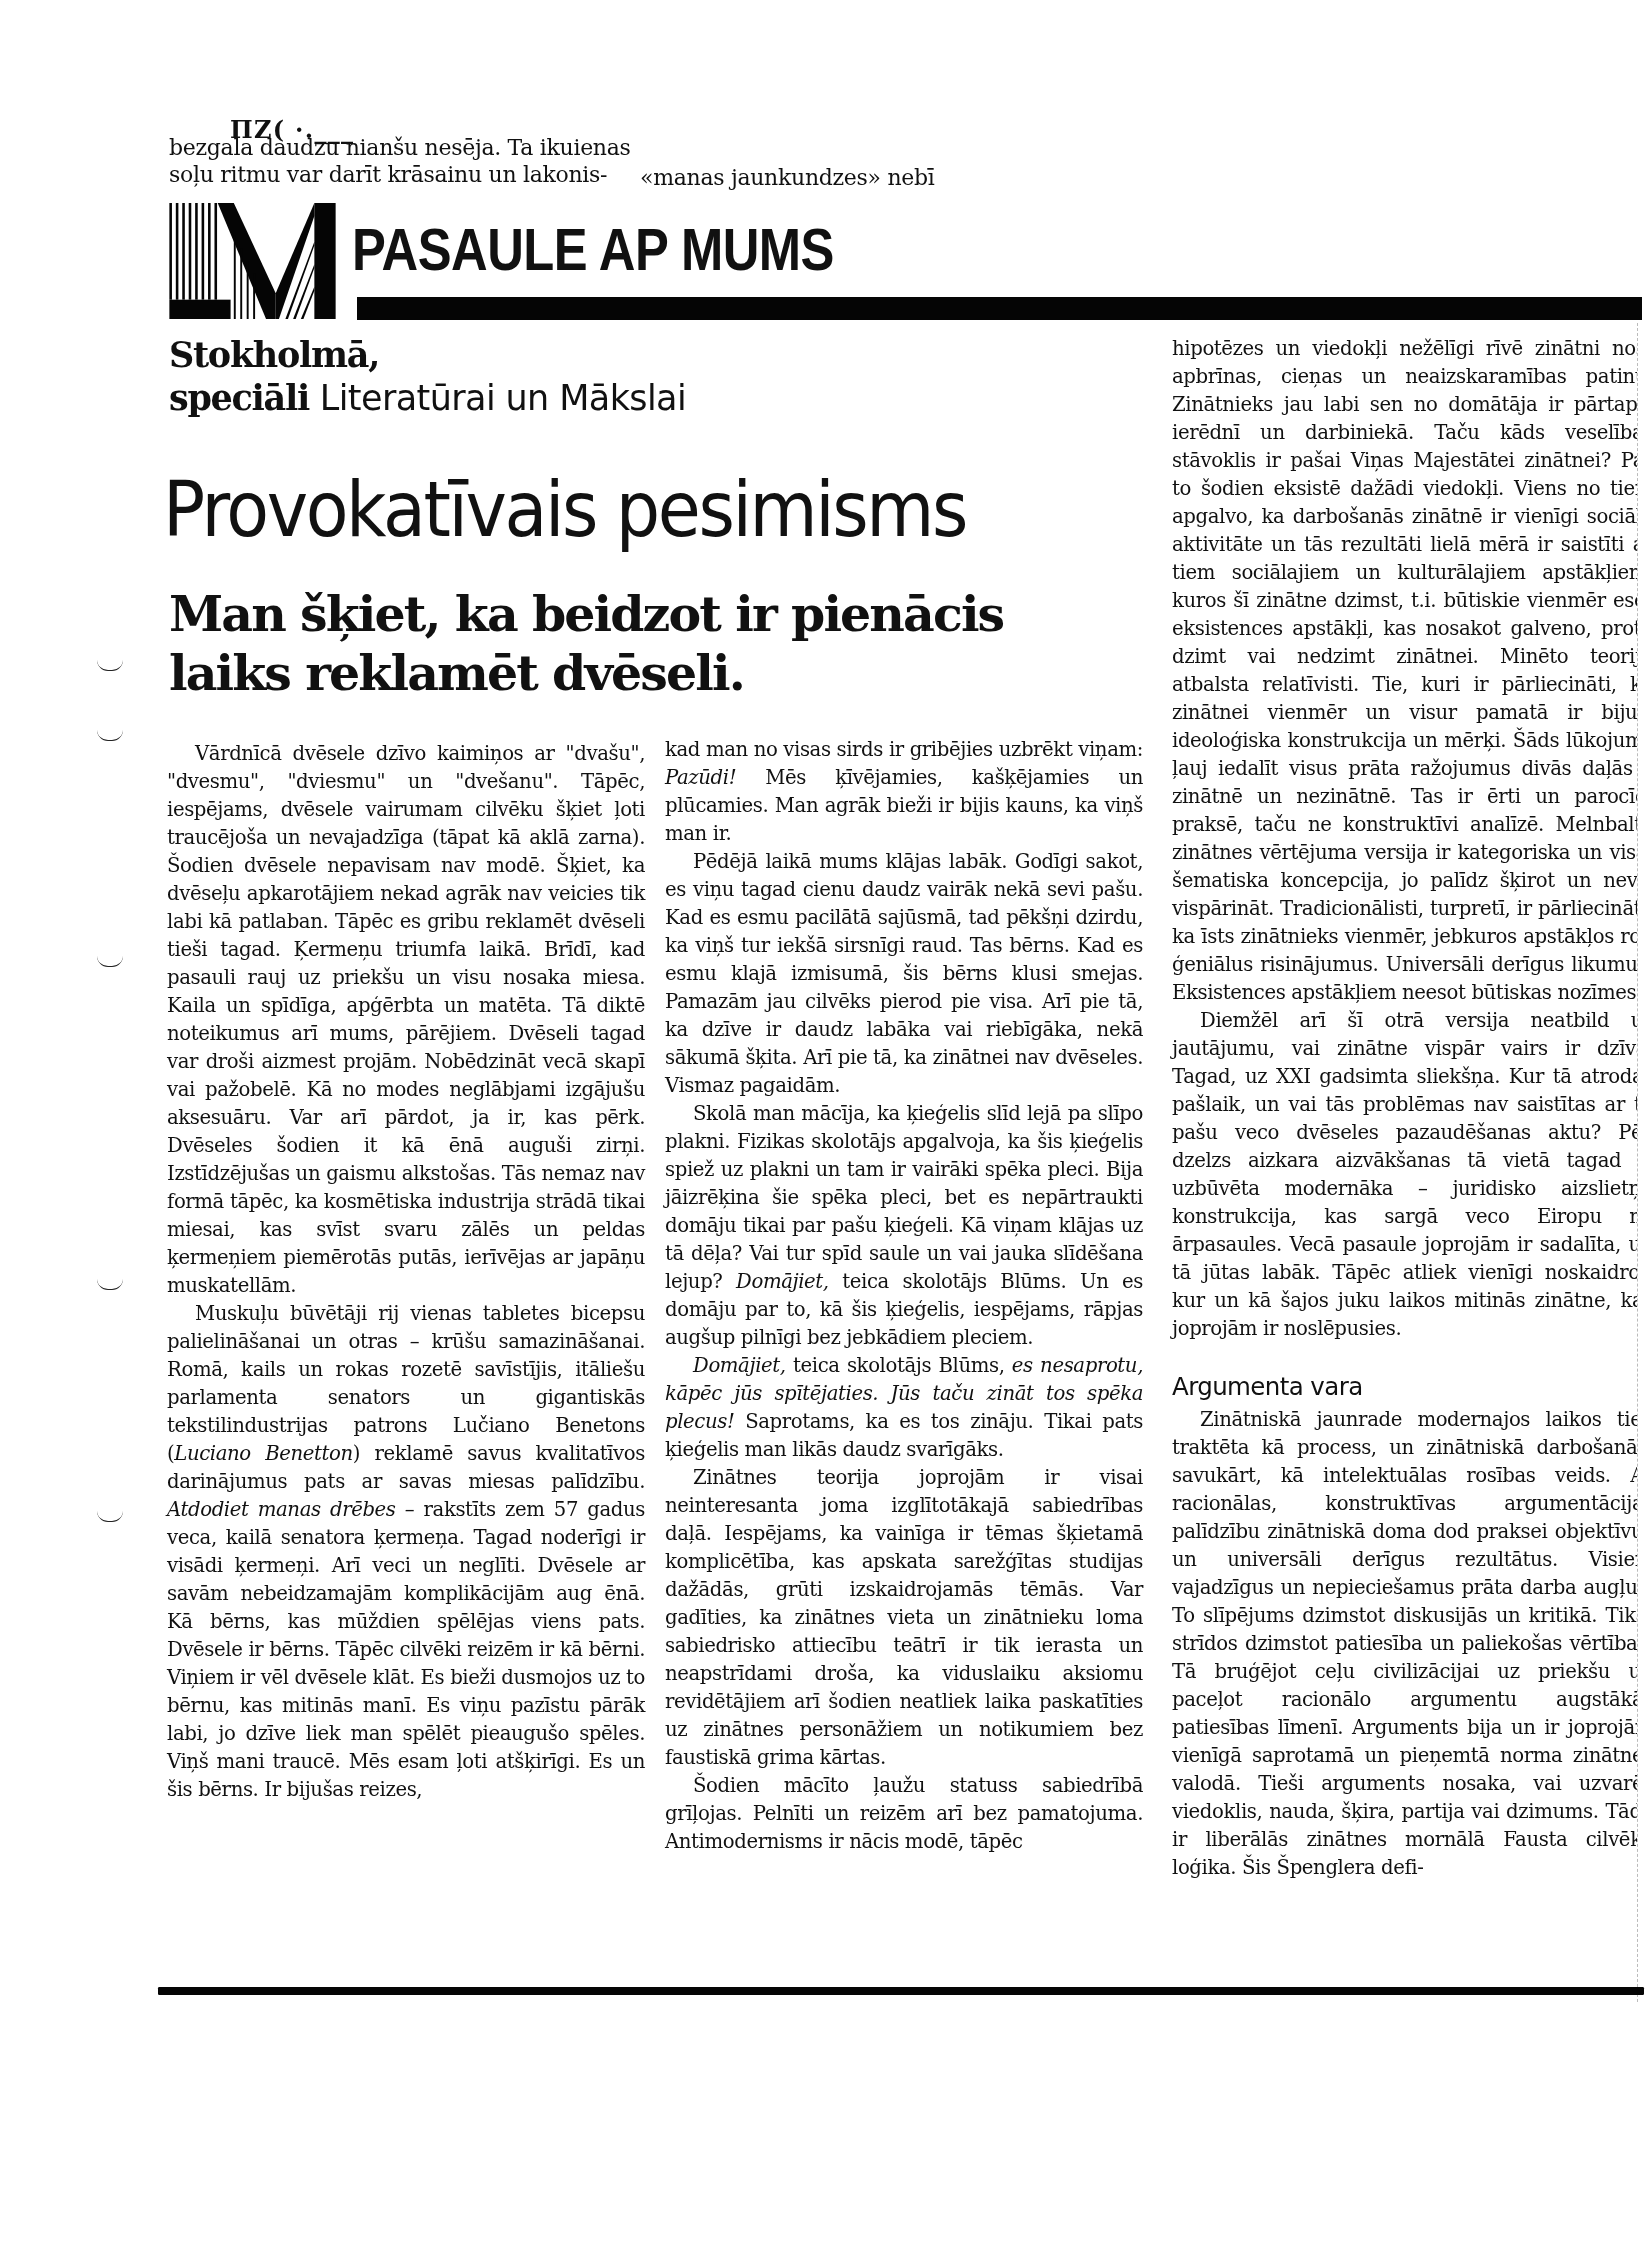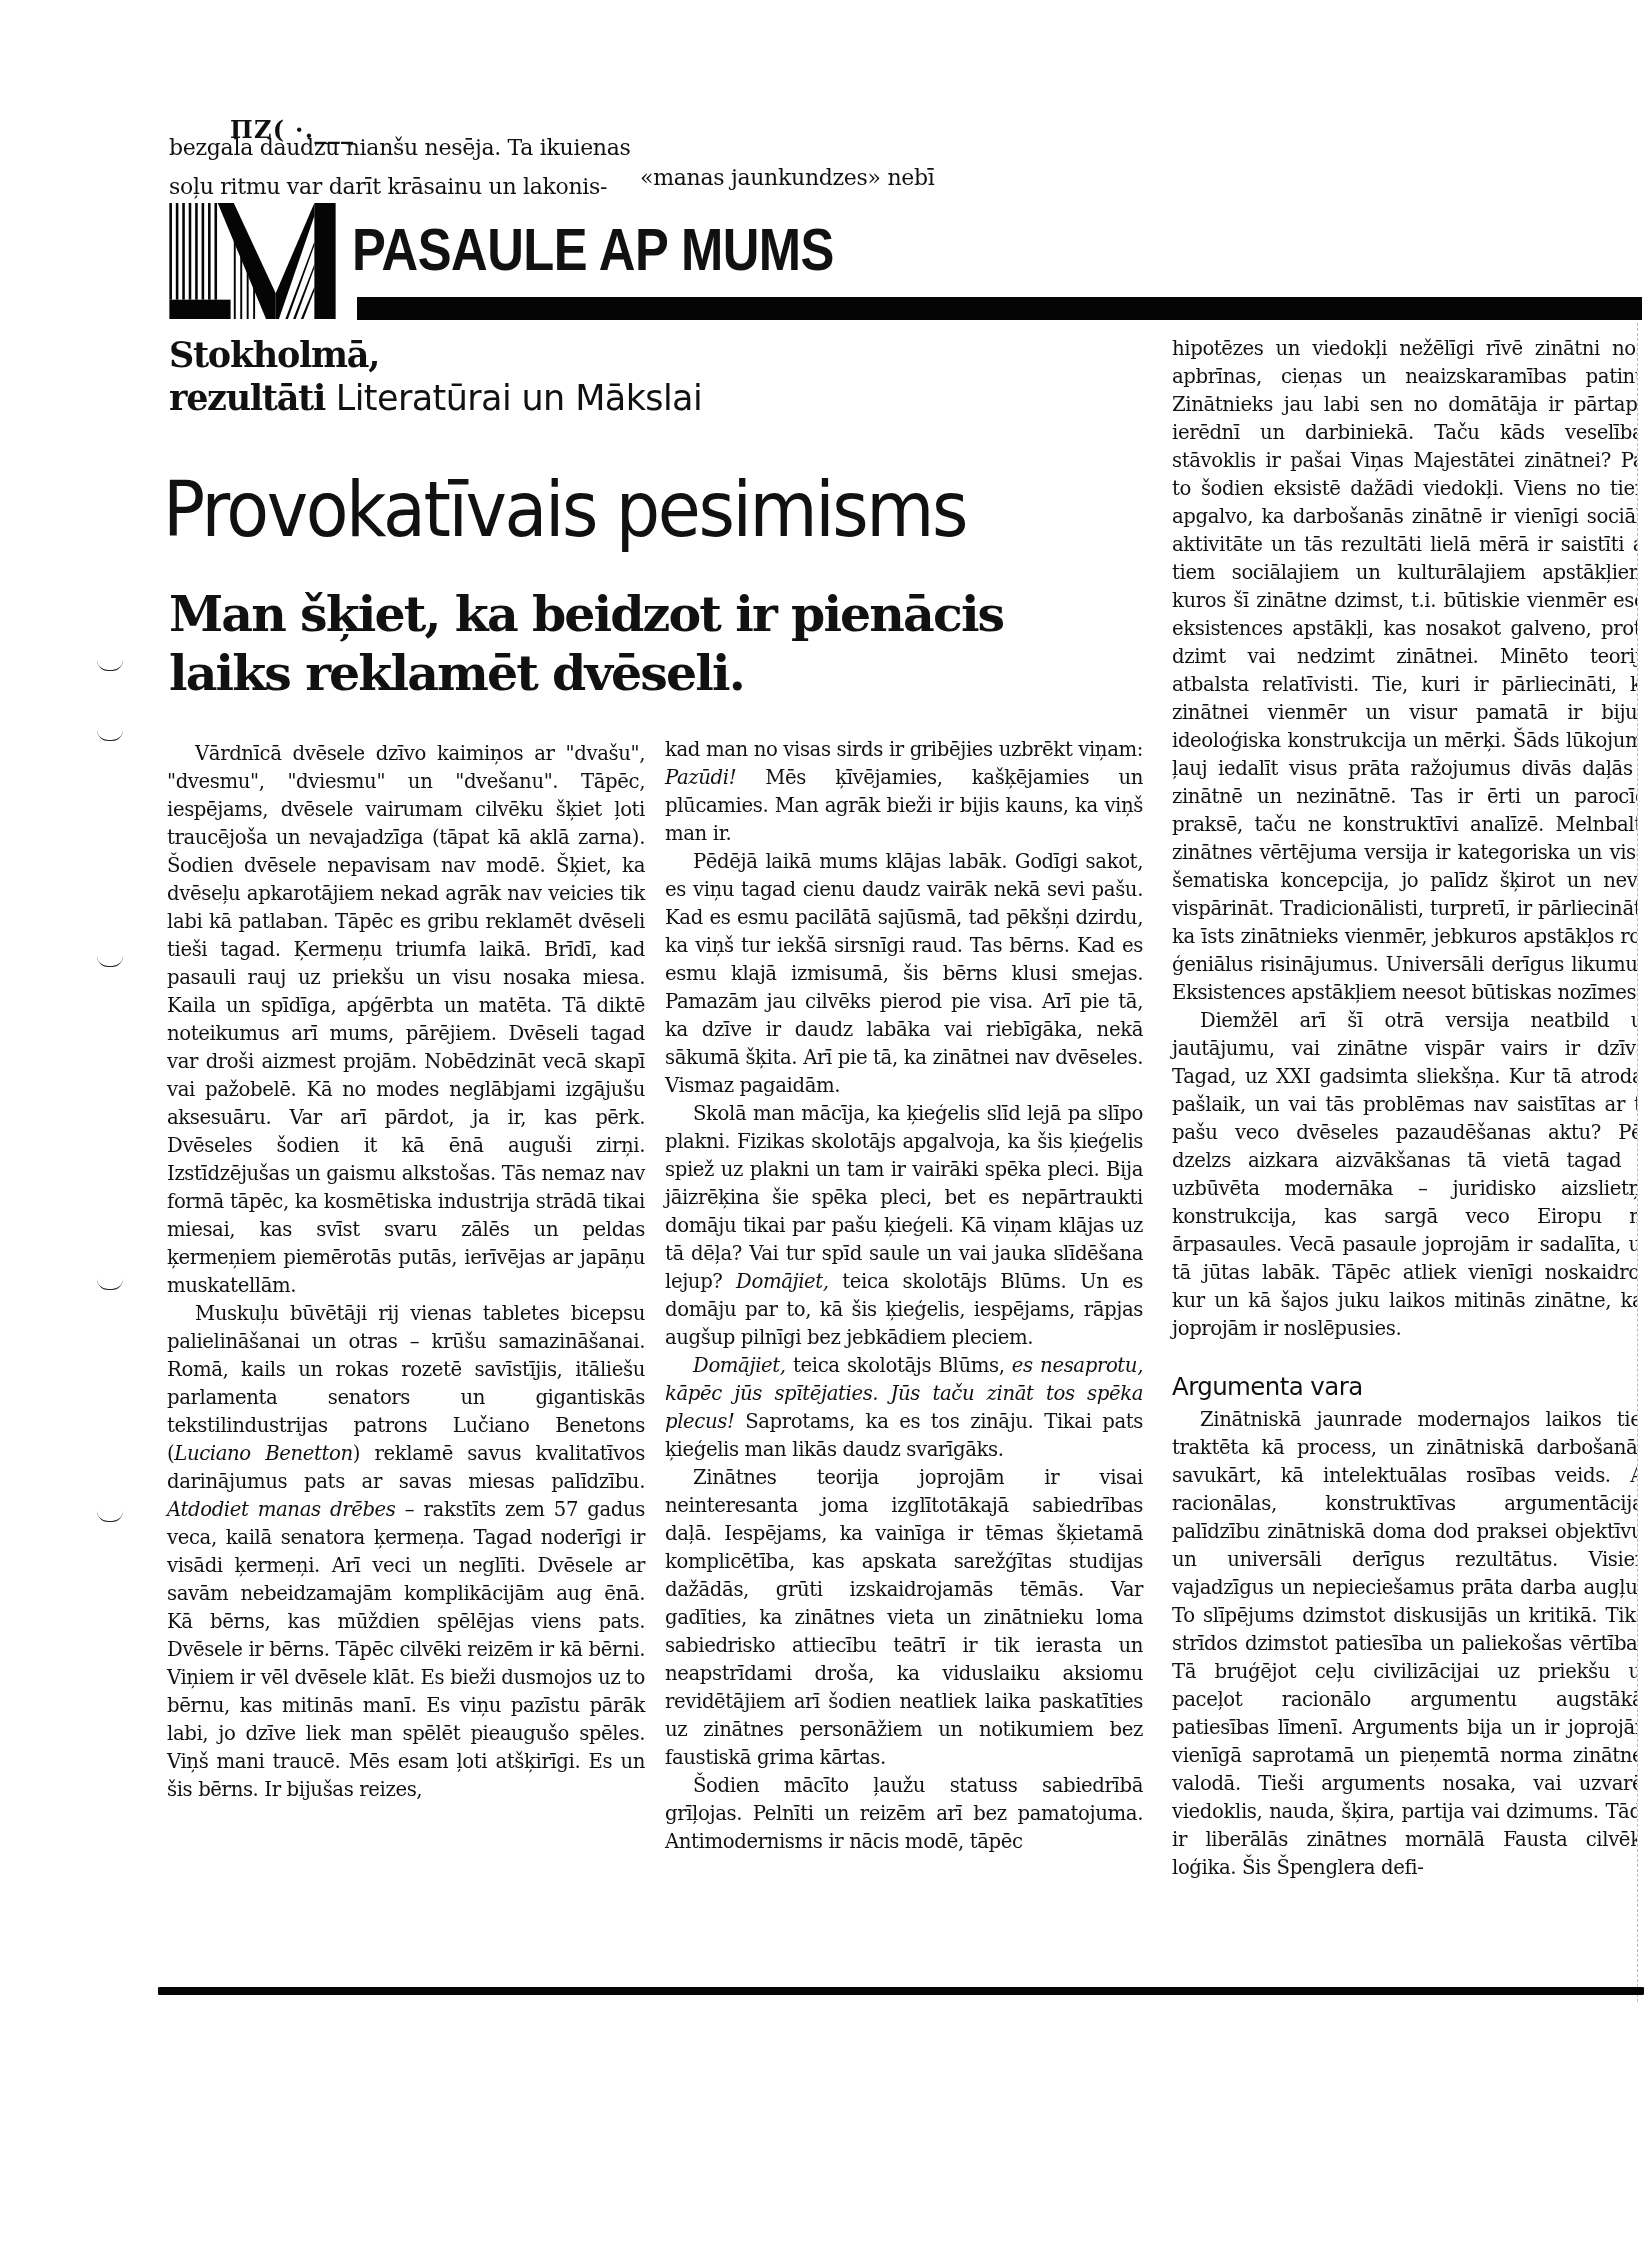--- a/index.html
+++ b/index.html
@@ -31,21 +31,21 @@
   .col em { font-style: italic; }
   .bottom-rule { left: 158px; top: 1987px; width: 1486px; height: 7.8px; background: #050505; border-radius: 1.3px; }
   .binder { width: 26px; height: 10.3px; border-bottom: 1.9px solid #222; border-radius: 0 0 26px 26px; }
   .clip-right { position: absolute; left: 1637px; top: 323px; width: 9.7px; height: 1679px; background: #fff; border-left: 1.3px dashed #bbb; }
 </style>
 </head>
 <body>
 
 <div class="abs prevline" style="left:182px; top:115px; font-weight:bold; font-size:24px; letter-spacing:1.3px;margin-left:48px;">ПZ( ·.___</div>
 <div class="abs prevline" style="left:169px; top:133px;">bezgala daudzu nianšu nesēja. Ta ikuienas</div>
-<div class="abs prevline" style="left:169px; top:172px;">soļu ritmu var darīt krāsainu un lakonis-</div>
+<div class="abs prevline" style="left:169px; top:160px;">soļu ritmu var darīt krāsainu un lakonis-</div>
 <div class="abs prevline" style="left:640px; top:163px;">«manas jaunkundzes» nebī</div>
 
 <svg class="abs mlogo" viewBox="0 0 258 180">
   <g fill="#050505">
     <rect x="0" y="0" width="4" height="150"></rect>
       <rect x="10" y="0" width="4" height="150"></rect>
       <rect x="20" y="0" width="4" height="150"></rect>
     <rect x="30" y="0" width="4" height="150"></rect>
       <rect x="40" y="0" width="4" height="150"></rect>
       <rect x="50" y="0" width="4" height="150"></rect>
@@ -63,21 +63,21 @@
       <polygon points="192,180 225,95 225,101 196,180"></polygon>
     <polygon points="204,180 225,130 225,136 208,180"></polygon>
   </g>
 </svg>
 <div class="abs banner-title">PASAULE AP MUMS</div>
 <div class="abs banner-bar"></div>
 
 <div class="abs byline">
   <div>Stokholmā,</div>
   <div>
-    <span>rezultāti</span>
+    <span>speciāli</span>
     <span class="it">Literatūrai un Mākslai</span>
   </div>
 </div>
 
 <div class="abs headline">Provokatīvais pesimisms</div>
 <div class="abs subhead">Man šķiet, ka beidzot ir pienācis laiks reklamēt dvēseli.</div>
 
 <div class="abs col col1">
   <p>Vārdnīcā dvēsele dzīvo kaimiņos ar "dvašu", "dvesmu", "dviesmu" un "dvešanu". Tāpēc, iespējams, dvēsele vairumam cilvēku šķiet ļoti traucējoša un nevajadzīga (tāpat kā aklā zarna). Šodien dvēsele nepavisam nav modē. Šķiet, ka dvēseļu apkarotājiem nekad agrāk nav veicies tik labi kā patlaban. Tāpēc es gribu reklamēt dvēseli tieši tagad. Ķermeņu triumfa laikā. Brīdī, kad pasauli rauj uz priekšu un visu nosaka miesa. Kaila un spīdīga, apģērbta un matēta. Tā diktē noteikumus arī mums, pārējiem. Dvēseli tagad var droši aizmest projām. Nobēdzināt vecā skapī vai pažobelē. Kā no modes neglābjami izgājušu aksesuāru. Var arī pārdot, ja ir, kas pērk. Dvēseles šodien it kā ēnā auguši zirņi. Izstīdzējušas un gaismu alkstošas. Tās nemaz nav formā tāpēc, ka kosmētiska industrija strādā tikai miesai, kas svīst svaru zālēs un peldas ķermeņiem piemērotās putās, ierīvējas ar japāņu muskatellām.</p>
   <p><span>Muskuļu būvētāji rij vienas tabletes bicepsu palielināšanai un otras – krūšu samazināšanai. Romā, kails un rokas rozetē savīstījis, itāliešu parlamenta senators un gigantiskās tekstilindustrijas patrons Lučiano Benetons (</span><em>Luciano Benetton</em><span>) reklamē savus kvalitatīvos darinājumus pats ar savas miesas palīdzību. </span><em>Atdodiet manas drēbes</em><span> – rakstīts zem 57 gadus veca, kailā senatora ķermeņa. Tagad noderīgi ir visādi ķermeņi. Arī veci un neglīti. Dvēsele ar savām nebeidzamajām komplikācijām aug ēnā. Kā bērns, kas mūždien spēlējas viens pats. Dvēsele ir bērns. Tāpēc cilvēki reizēm ir kā bērni. Viņiem ir vēl dvēsele klāt. Es bieži dusmojos uz to bērnu, kas mitinās manī. Es viņu pazīstu pārāk labi, jo dzīve liek man spēlēt pieaugušo spēles. Viņš mani traucē. Mēs esam ļoti atšķirīgi. Es un šis bērns. Ir bijušas reizes,</span></p>

